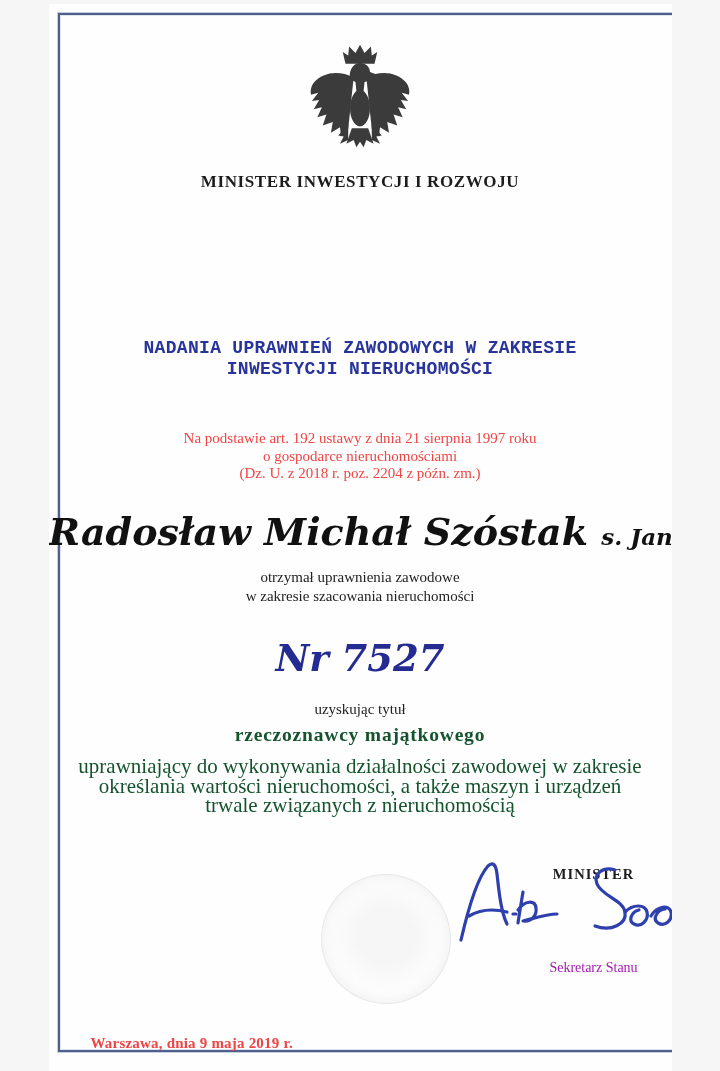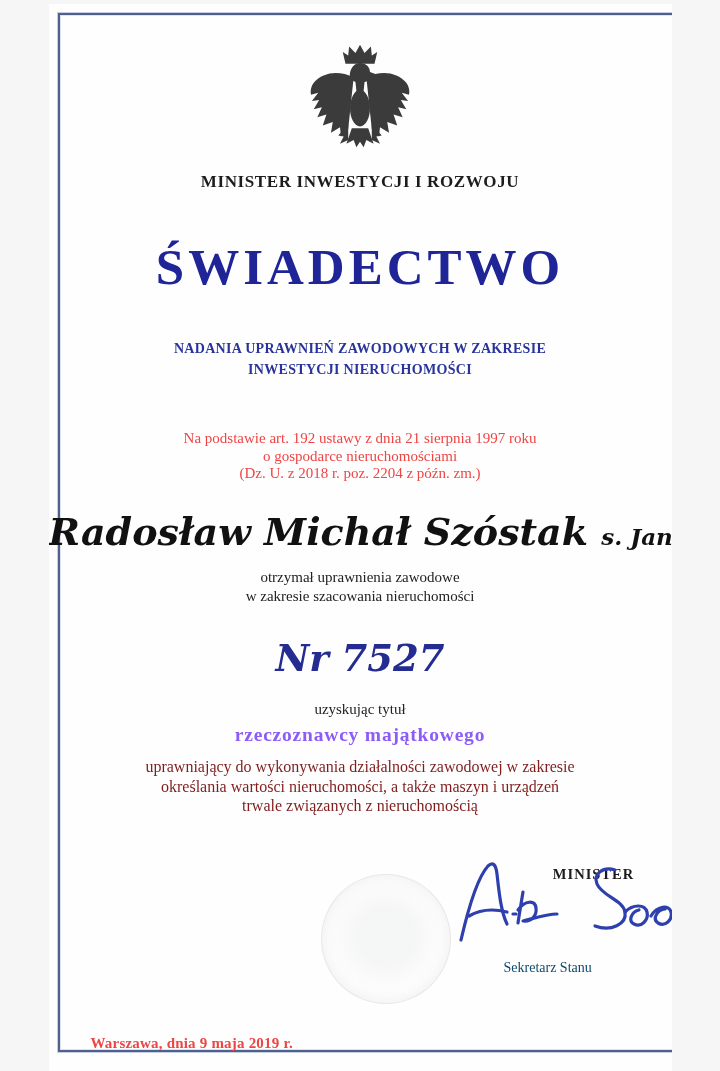--- a/index.html
+++ b/index.html
@@ -24,21 +24,21 @@
   .ministry{
     top:168px;
     font-size:17px;font-weight:bold;color:#1c1c1c;letter-spacing:0.6px;
   }
   .doc-title{
     top:234px;
     font-size:51px;font-weight:bold;color:#1f2496;letter-spacing:4px;
   }
   .doc-subtitle{
     top:334px;
-    font-size:14px;font-weight:bold;color:#28349b;line-height:21px;letter-spacing:0.3px;
+    font-size:18px;font-weight:bold;color:#28349b;line-height:21px;letter-spacing:0.3px;font-family:Liberation Mono, monospace;
   }
   .legal{
     top:426px;
     font-size:15px;color:#ef4444;line-height:17.5px;
   }
   .recipient{
     top:505px;
     color:#111;
     font-style:italic;font-weight:bold;
     font-size:38px;
@@ -55,45 +55,45 @@
     font-size:37px;font-weight:bold;font-style:italic;color:#242b91;
     font-family:"DejaVu Serif","Liberation Serif",serif;
     text-align:center;
   }
   .title-intro{
     top:697px;
     font-size:15px;color:#222;
   }
   .prof-title{
     top:720px;
-    font-size:19.5px;font-weight:bold;color:#8b5cf6;letter-spacing:0.8px;
+    font-size:19.5px;font-weight:bold;color:#14532d;letter-spacing:0.8px;
   }
   .scope{
     top:753px;
-    font-size:16px;color:#7f1d1d;line-height:19.5px;text-align:center;
+    font-size:21px;color:#14532d;line-height:19.5px;text-align:center;
   }
   .seal{
     position:absolute;left:272px;top:870px;width:128px;height:128px;
     border-radius:50%;
     border:1px solid rgba(150,152,162,0.22);
     box-shadow:inset 0 0 18px rgba(160,162,172,0.18);
     background:radial-gradient(circle at 50% 48%, rgba(170,172,180,0.10) 0 30%, rgba(255,255,255,0) 62%);
   }
   .minister-label{
     position:absolute;left:470px;top:862px;width:150px;text-align:center;
     font-size:14.5px;font-weight:bold;color:#1c1c1c;letter-spacing:1px;
   }
   .signature{position:absolute;left:398px;top:850px;width:300px;height:96px;}
   .signed-by{
     position:absolute;left:445px;top:934px;width:200px;text-align:center;
     font-size:16px;font-weight:bold;font-style:italic;color:#1d1d1d;
   }
   .signer-title{
-    position:absolute;left:455px;top:956px;width:180px;
-    font-size:14px;color:#0c4a6e;
+    position:absolute;left:455px;top:956px;width:180px;text-align:center;
+    font-size:14px;color:#a21caf;
   }
   .place-date{
     position:absolute;left:42px;top:1031px;
     font-size:15px;font-weight:600;color:#ef4444;letter-spacing:0.2px;
   }
 </style>
 </head>
 <body>
 
 <div class="page">
@@ -109,21 +109,20 @@
         <ellipse cx="65" cy="74" rx="11" ry="20"></ellipse>
         <path d="M52,92 l-11,12 6,1 -4,8 9,-4 z"></path>
         <path d="M78,92 l11,12 -6,1 4,8 -9,-4 z"></path>
         <path d="M56,96 h18 l6,17 -8,-4 -3,8 -4,-6 -4,6 -3,-8 -8,4 z"></path>
       </g>
     </svg>
   </div>
 
   <div class="abs ministry">MINISTER INWESTYCJI I ROZWOJU</div>
 
-  <div class="abs doc-title">ŚWIADECTWO</div>
 
   <div class="abs doc-subtitle">
     <div>NADANIA UPRAWNIEŃ ZAWODOWYCH W ZAKRESIE</div>
     <div>INWESTYCJI NIERUCHOMOŚCI</div>
   </div>
 
   <div class="abs legal">
     <div>Na podstawie art. 192 ustawy z dnia 21 sierpnia 1997 roku</div>
     <div>o gospodarce nieruchomościami</div>
     <div>(Dz. U. z 2018 r. poz. 2204 z późn. zm.)</div>

